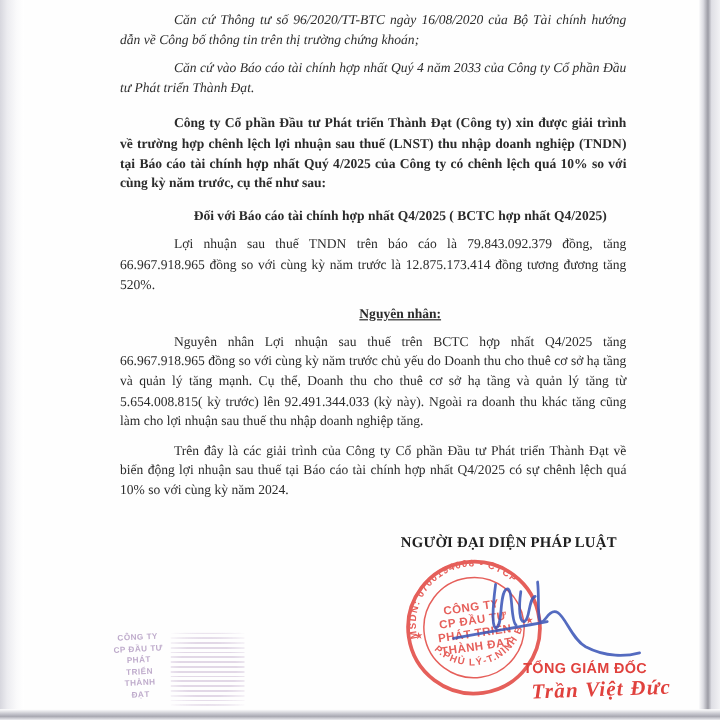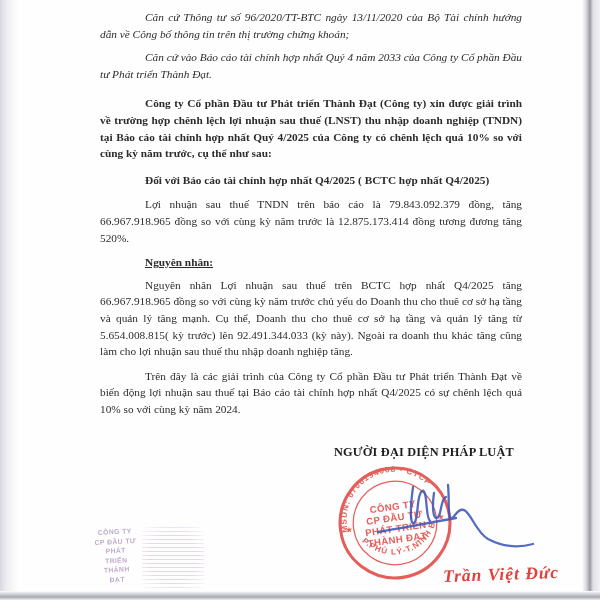--- a/index.html
+++ b/index.html
@@ -16,21 +16,21 @@
   .edge-right{position:absolute;right:0;top:0;width:18px;height:600px;
     background:linear-gradient(to right,#ffffff 0,#dcdce2 4px,#9b9ba4 8px,#dfdfe5 11px,#f2f2f5 100%);}
   .edge-bottom{position:absolute;left:0;bottom:0;width:600px;height:9px;
     background:linear-gradient(to bottom,#ffffff 0,#c4c4cc 4px,#a9a9b2 6px,#ececf0 100%);}
 
   .content{position:absolute;left:100px;top:9px;width:422px;font-size:11.3px;line-height:16.6px;}
   .content p{margin:0 0 8px 0;text-align:justify;text-indent:45px;}
   .italic{font-style:italic;}
   .content p.preamble{margin-bottom:7px;}
   .content p.intro{margin-top:13px;font-weight:bold;}
-  .heading{font-weight:bold;text-indent:45px;margin:10px 0 8px 0;}
+  .heading{font-weight:bold;text-indent:45px;margin:10px 0 8px 0;text-align:center;}
   .heading.reason{text-decoration:underline;margin-top:2px;margin-bottom:6px;}
   .regards{text-indent:45px;margin-top:12px;}
 
   .recipients{position:absolute;left:100px;top:449px;font-size:11px;line-height:16px;}
   .recipients .title{font-weight:bold;font-style:italic;text-decoration:underline;margin-bottom:3px;}
   .recipients .item{font-style:italic;}
 
   .rep-title{position:absolute;left:334px;top:445px;font-weight:bold;font-size:12.3px;letter-spacing:.2px;color:#1e1e1e;}
 
   
@@ -65,21 +65,21 @@
 </head>
 <body>
 
 <div class="page">
 
   <div class="edge-left"></div>
   <div class="edge-right"></div>
   <div class="edge-bottom"></div>
 
   <div class="content">
-    <p class="italic preamble">Căn cứ Thông tư số 96/2020/TT-BTC ngày 13/11/2020 của Bộ Tài chính hướng dẫn về Công bố thông tin trên thị trường chứng khoán;</p>
+    <p class="italic preamble">Căn cứ Thông tư số 96/2020/TT-BTC ngày 16/08/2020 của Bộ Tài chính hướng dẫn về Công bố thông tin trên thị trường chứng khoán;</p>
     <p class="italic preamble">Căn cứ vào Báo cáo tài chính hợp nhất Quý 4 năm 2033 của Công ty Cổ phần Đầu tư Phát triển Thành Đạt.</p>
     <p class="intro">Công ty Cổ phần Đầu tư Phát triển Thành Đạt (Công ty) xin được giải trình về trường hợp chênh lệch lợi nhuận sau thuế (LNST) thu nhập doanh nghiệp (TNDN) tại Báo cáo tài chính hợp nhất Quý 4/2025 của Công ty có chênh lệch quá 10% so với cùng kỳ năm trước, cụ thể như sau:</p>
     <div class="heading">Đối với Báo cáo tài chính hợp nhất Q4/2025 ( BCTC hợp nhất Q4/2025)</div>
     <p>Lợi nhuận sau thuế TNDN trên báo cáo là 79.843.092.379 đồng, tăng 66.967.918.965 đồng so với cùng kỳ năm trước là 12.875.173.414 đồng tương đương tăng 520%.</p>
     <div class="heading reason">Nguyên nhân:</div>
     <p>Nguyên nhân Lợi nhuận sau thuế trên BCTC hợp nhất Q4/2025 tăng 66.967.918.965 đồng so với cùng kỳ năm trước chủ yếu do Doanh thu cho thuê cơ sở hạ tầng và quản lý tăng mạnh. Cụ thể, Doanh thu cho thuê cơ sở hạ tầng và quản lý tăng từ 5.654.008.815( kỳ trước) lên 92.491.344.033 (kỳ này). Ngoài ra doanh thu khác tăng cũng làm cho lợi nhuận sau thuế thu nhập doanh nghiệp tăng.</p>
     <p>Trên đây là các giải trình của Công ty Cổ phần Đầu tư Phát triển Thành Đạt về biến động lợi nhuận sau thuế tại Báo cáo tài chính hợp nhất Q4/2025 có sự chênh lệch quá 10% so với cùng kỳ năm 2024.</p>
   </div>
 
 
@@ -112,20 +112,21 @@
 
   <svg class="sig-overlay" viewBox="0 0 225 120">
     <g fill="none" stroke="#3d57b8" stroke-width="2.3" stroke-linecap="round" opacity="0.88">
       <path d="M 83 32 C 80 55 80 70 84 68 C 89 65 86 40 92 36 C 98 33 95 62 100 66"></path>
       <path d="M 104 38 C 102 52 103 64 107 63 C 112 61 110 44 116 42"></path>
       <path d="M 118 30 C 120 48 116 72 125 60 C 138 42 142 75 158 84 C 175 93 192 92 203 89"></path>
       <path d="M 48 77 C 75 72 100 68 126 63"></path>
     </g>
   </svg>
 
+  <div class="role-label" style="color:#e0413d;">TỔNG GIÁM ĐỐC</div>
   <div class="signer-name" style="color:#e0413d;">Trần Việt Đức</div>
 
   <div class="faint-stamp">
     <div class="faint-lines" style="color:#a98fba;">
       <div>CÔNG TY</div>
       <div>CP ĐẦU TƯ</div>
       <div>PHÁT</div>
       <div>TRIỂN</div>
       <div>THÀNH</div>
       <div>ĐẠT</div>

